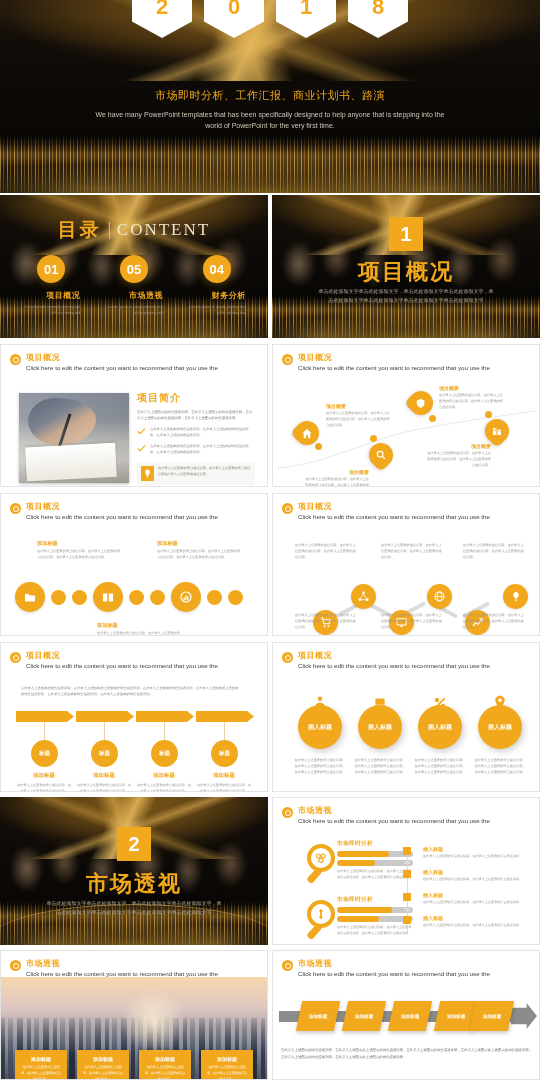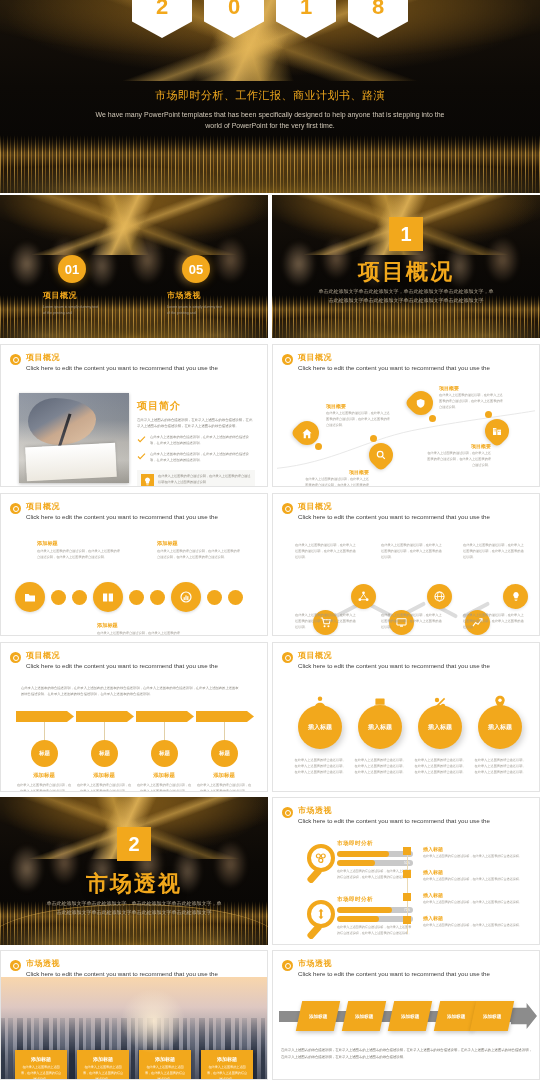--- a/index.html
+++ b/index.html
@@ -103,21 +103,21 @@
     position:absolute; left:0; top:92px; width:100%; text-align:center;
     font-size:5px; color:#b8ad98; line-height:1.7; padding:0 45px;
   }
 
   
   .cat-title { position:absolute; left:0; top:22px; width:100%; text-align:center; }
   .cat-cn { font-size:19px; font-weight:bold; color:#F2A81C; letter-spacing:3px; vertical-align:middle; }
   .cat-bar { display:inline-block; width:1px; height:17px; background:#cbb98e; margin:0 7px; vertical-align:middle; }
   .cat-en { font-size:17px; color:#efe6d2; letter-spacing:2px; vertical-align:middle; font-family:"Liberation Serif", serif; }
   .cat-items { position:absolute; left:0; top:60px; width:100%; display:flex; justify-content:space-around; padding:0 10px; }
-  .cat-item { width:58px; text-align:left; }
+  .cat-item { width:58px; text-align:right; }
   .cat-circ {
     width:28px; height:28px; border-radius:50%; background:#F2A81C;
     margin:0 auto 7px; display:flex; align-items:center; justify-content:center;
     font-size:13px; font-weight:bold; color:#fff;
     box-shadow:0 0 10px rgba(242,168,28,.45);
   }
   .cat-label { font-size:8px; font-weight:bold; color:#F2A81C; margin-bottom:3px; letter-spacing:.5px; }
   .cat-en-s { font-size:3.6px; color:#9c917e; line-height:1.7; }
 
   
@@ -152,21 +152,21 @@
   }
   .photo .pen {
     position:absolute; left:40%; top:22%; width:3px; height:40%;
     background:linear-gradient(180deg,#2a2a2e,#55555c); transform:rotate(18deg);
   }
   .photo .paper {
     position:absolute; left:6%; bottom:4%; width:82%; height:38%;
     background:linear-gradient(180deg,#ffffff,#ece8df);
     transform:rotate(-3deg); box-shadow:0 -1px 3px rgba(0,0,0,.15);
   }
-  .ct { position:absolute; right:12px; top:18px; width:118px; }
+  .ct { position:absolute; right:12px; top:10px; width:118px; }
   .ct-h { font-size:10px; font-weight:bold; color:#F2A81C; letter-spacing:1px; margin-bottom:4px; }
   .ct-p { font-size:3.4px; color:#7e7a72; line-height:1.85; margin-bottom:5px; }
   .ct-row { display:flex; gap:4px; align-items:flex-start; margin-bottom:6px; }
   .ck { flex:0 0 auto; width:9px; height:7px; margin-top:1px; }
   .ct-row p { font-size:3.3px; color:#8a867e; line-height:1.8; }
   .ct-note { display:flex; gap:4px; align-items:flex-start; background:#f7f7f5; padding:4px; }
   .bulb { flex:0 0 auto; width:13px; height:15px; background:#F2A81C; display:flex; align-items:center; justify-content:center; }
   .ct-note p { font-size:3.2px; color:#8a867e; line-height:1.8; }
 
   
@@ -329,29 +329,37 @@
     </div>
     <div class="cover-sub">市场即时分析、工作汇报、商业计划书、路演</div>
     <div class="cover-en">We have many PowerPoint templates that has been specifically designed to help anyone that is stepping into the world of PowerPoint for the very first time.</div>
   </div>
 
   <div class="slide dark" style="left:0; top:195px; width:268px; height:143px;">
     <div class="nightbg"></div>
     <div class="goldbeams"></div>
     <div class="smoke"></div>
     <div class="skyline"></div>
+    <div class="cat-title">
+      <span class="cat-cn">目录</span><span class="cat-bar"></span><span class="cat-en">CONTENT</span>
+    </div>
     <div class="cat-items">
       <div class="cat-item">
         <div class="cat-circ">01</div>
         <div class="cat-label">项目概况</div>
         <div class="cat-en-s">Lorem ipsum is simply dummy text of the printing and</div>
       </div>
       <div class="cat-item">
         <div class="cat-circ">05</div>
         <div class="cat-label">市场透视</div>
+        <div class="cat-en-s">Lorem ipsum is simply dummy text of the printing and</div>
+      </div>
+      <div class="cat-item">
+        <div class="cat-circ">04</div>
+        <div class="cat-label">财务分析</div>
         <div class="cat-en-s">Lorem ipsum is simply dummy text of the printing and</div>
       </div>
     </div>
   </div>
 
   <div class="slide dark" style="left:272px; top:195px; width:268px; height:143px;">
     <div class="nightbg"></div>
     <div class="goldbeams"></div>
     <div class="smoke"></div>
     <div class="skyline"></div>

